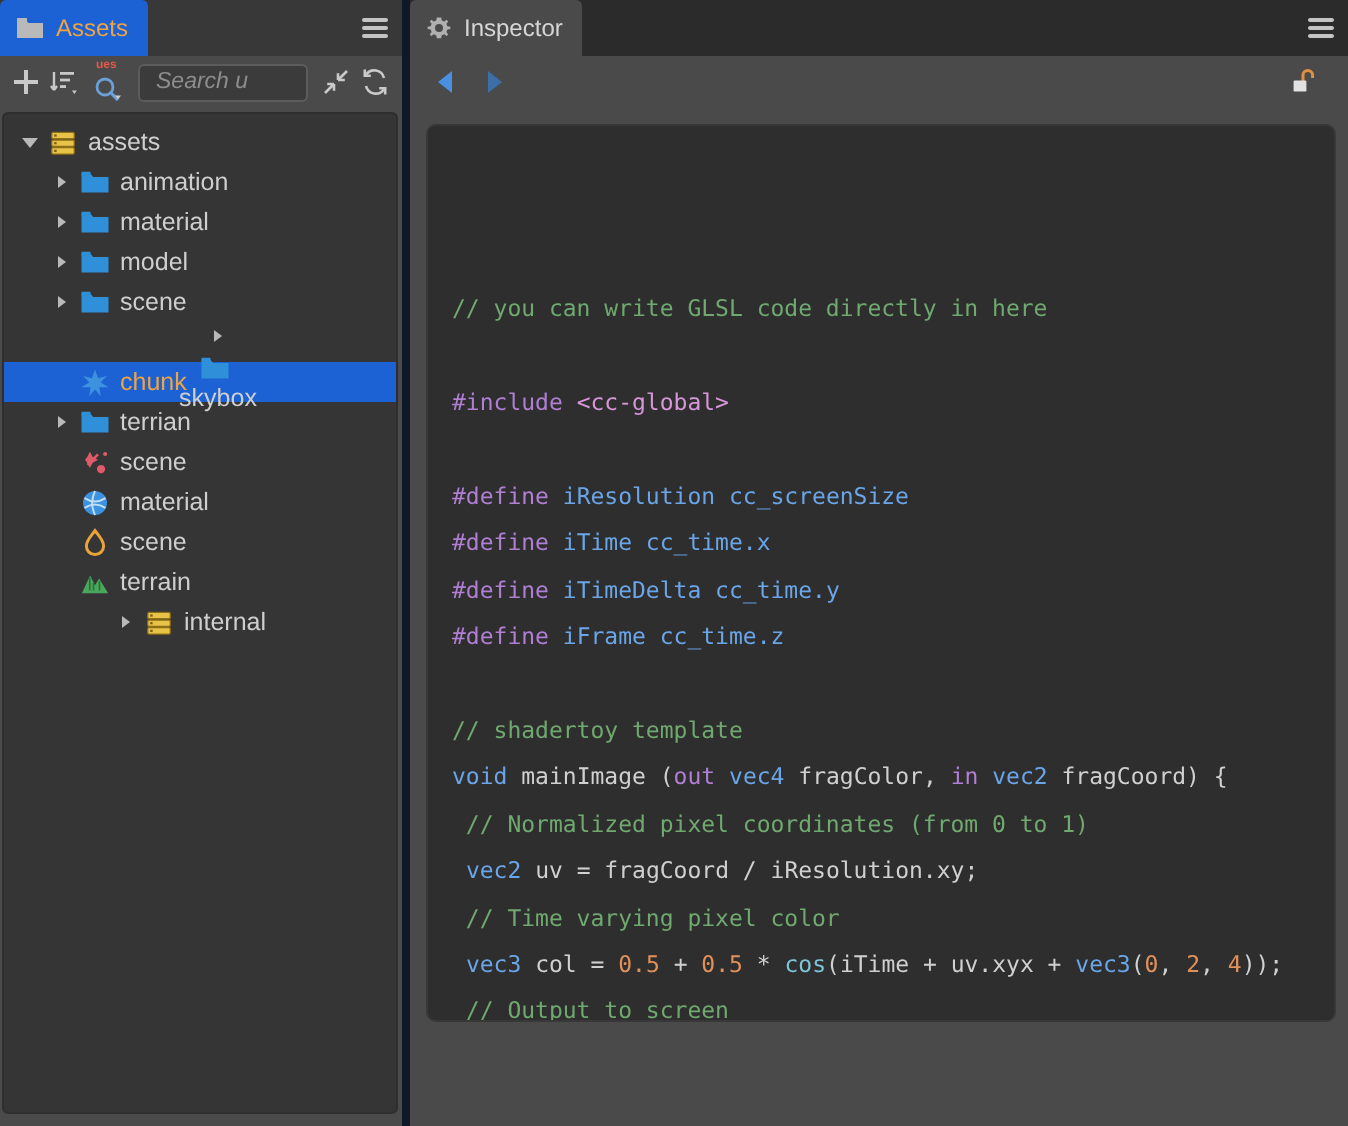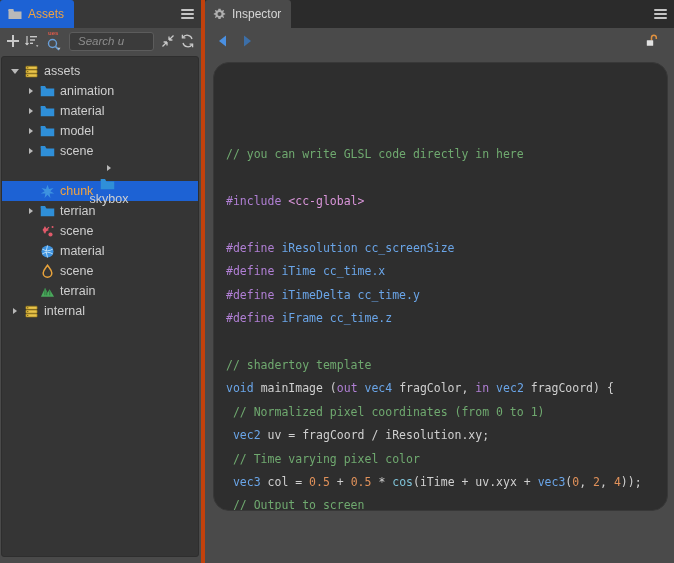--- a/index.html
+++ b/index.html
@@ -7,21 +7,21 @@
     width: 674px; height: 563px;
     background: #4a4a4a;
     font-family: "Liberation Sans", sans-serif;
     overflow: hidden;
   }
   * { box-sizing: border-box; }
 
   #app {
     position: relative;
     width: 674px; height: 563px;
-    background: #c2410c;
+    background: #0f172a;
     display: flex;
   }
 
   
   #assets-panel {
     position: absolute;
     left: 0; top: 0;
     width: 201px; height: 563px;
     background: #4a4a4a;
     display: flex;
@@ -206,21 +206,21 @@
     color: #dcdcdc;
     flex: 0 0 auto;
   }
 
   .code-box {
     margin: 8px 6px 8px 8px;
     flex: 0 0 auto;
     height: 449px;
     background: #2e2e2e;
     border: 1px solid #383838;
-    border-radius: 16px;
+    border-radius: 5px;
     padding: 10px 12px;
     overflow: hidden;
     font-family: "DejaVu Sans Mono", monospace;
     font-size: 11.5px;
     line-height: 23.4px;
     white-space: pre;
   }
 
   
   .t-cmt  { color: #6fa96f; }
@@ -439,21 +439,21 @@
         <div class="tree-row" style="padding-left: 22px;">
           <span class="tw-arrow"></span>
           <span class="tw-icon">
             <svg width="15" height="15" viewBox="0 0 16 16">
               <path d="M1 13.5 L5.4 4 L8 9.2 L10.2 5.6 L15 13.5 Z" fill="#4aa85c"></path>
               <path d="M5.2 5.2 L5.2 12 M7.2 8 L7.2 12 M10.4 7 L10.4 12" stroke="#2c6e3a" stroke-width="0.9"></path>
             </svg>
           </span>
           <span class="tw-label">terrain</span>
         </div>
-        <div class="tree-row" style="padding-left: 6px;">
+        <div class="tree-row" style="padding-left: 6px; margin-left: 48px;">
           <span class="tw-arrow">
             <span class="tri"></span>
           </span>
           <span class="tw-icon">
             <svg width="15" height="15" viewBox="0 0 16 16">
               <rect x="2" y="2.3" width="12" height="3.4" rx="0.7" fill="#e8c34a" stroke="#8c6f14" stroke-width="0.7"></rect>
               <rect x="3.3" y="3.4" width="1.3" height="1.2" fill="#7a5f0e"></rect>
               <rect x="2" y="6.4" width="12" height="3.4" rx="0.7" fill="#e8c34a" stroke="#8c6f14" stroke-width="0.7"></rect>
               <rect x="3.3" y="7.5" width="1.3" height="1.2" fill="#7a5f0e"></rect>
               <rect x="2" y="10.5" width="12" height="3.4" rx="0.7" fill="#e8c34a" stroke="#8c6f14" stroke-width="0.7"></rect>

